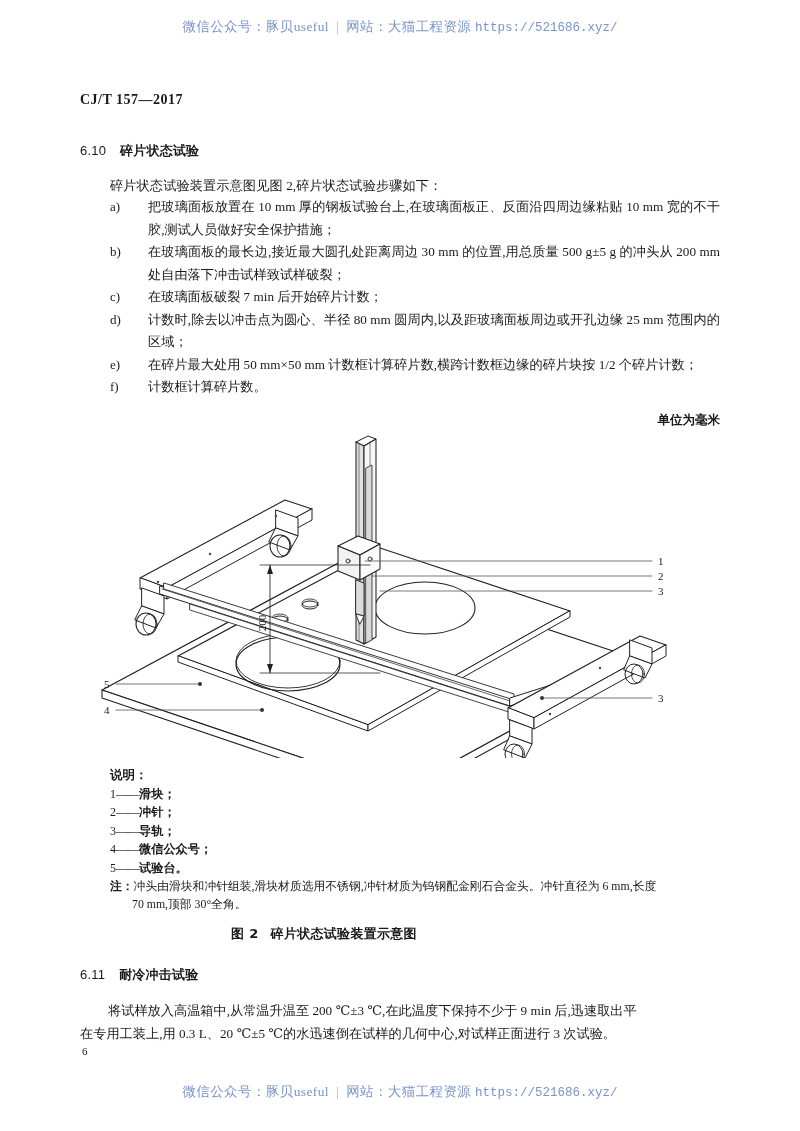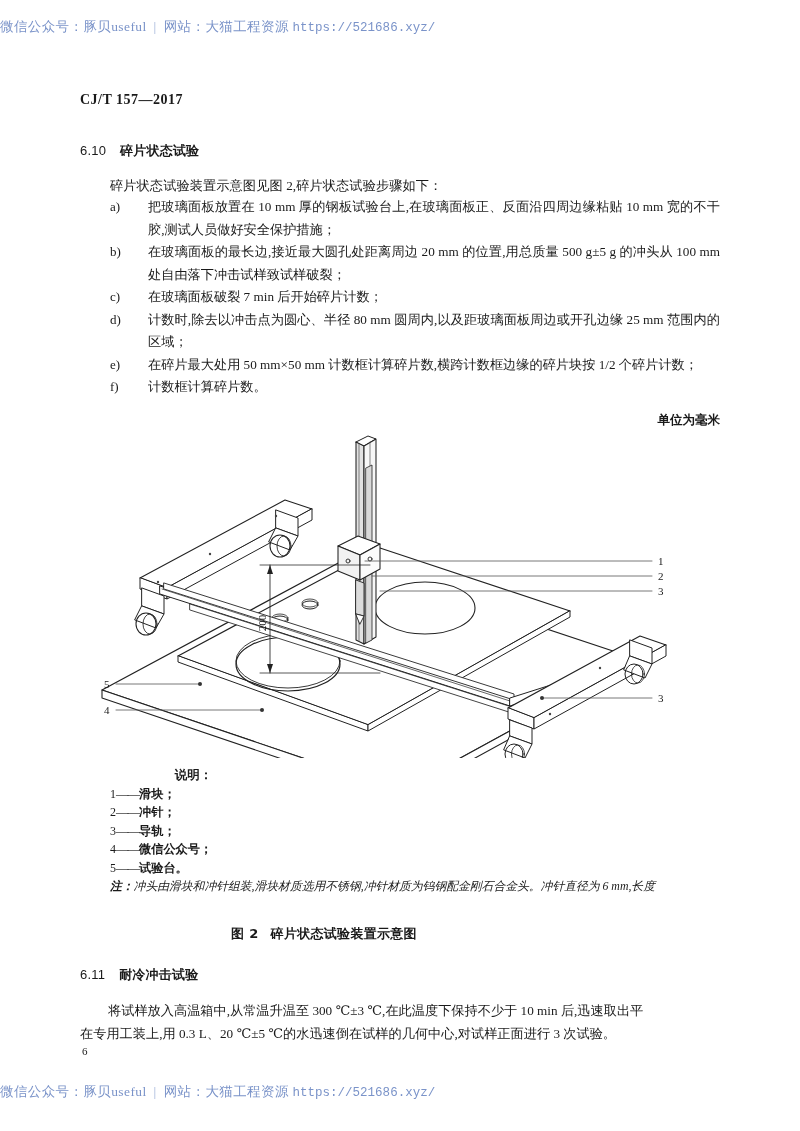--- a/index.html
+++ b/index.html
@@ -16,21 +16,21 @@
     color: #1a1a1a;
     overflow: hidden;
     box-sizing: border-box;
   }
 
   
   .watermark {
     position: absolute;
     left: 0;
     width: 800px;
-    text-align: left;
+    text-align: center;
     font-family: "Liberation Serif", "DejaVu Serif", serif;
     font-size: 13.5px;
     color: #7a93c9;
     letter-spacing: 0.4px;
     white-space: nowrap;
   }
   .watermark .sep {
     color: #9fb2d8;
     padding: 0 7px;
   }
@@ -128,41 +128,40 @@
   .figure-area svg { display: block; }
 
   
   .legend {
     position: absolute;
     left: 110px;
     top: 766px;
     font-size: 12.5px;
     line-height: 18.6px;
   }
-  .legend-title { font-family: "DejaVu Sans", "Liberation Sans", sans-serif; font-weight: bold; font-size: 12.5px; text-align: right;}
+  .legend-title { font-family: "DejaVu Sans", "Liberation Sans", sans-serif; font-weight: bold; font-size: 12.5px;}
   .legend-row { white-space: nowrap; }
   .legend-row .lg-num {
     font-family: "Liberation Serif", "DejaVu Serif", serif;
     font-size: 12px;
   }
   .legend-row .lg-dash { letter-spacing: -1px; }
   .legend-row .lg-label {
     font-family: Liberation Sans, sans-serif;
     font-weight: bold;
     font-size: 12.2px;
   }
 
   .note-block {
     position: absolute;
     left: 110px;
     top: 878px;
     width: 610px;
     font-size: 11.8px;
     line-height: 17.5px;
-    font-style: italic;
   }
   .note-block .note-label {
     font-family: "DejaVu Sans", "Liberation Sans", sans-serif;
     font-weight: bold;
     font-size: 11.8px;
   }
   .note-block .note-body { display: inline; }
   .note-block .note-cont {
     display: block;
     padding-left: 22px;
@@ -224,21 +223,21 @@
 
   <div class="body-text intro">碎片状态试验装置示意图见图 2,碎片状态试验步骤如下：</div>
 
   <div class="steps">
     <div class="step">
       <div class="step-marker">a)</div>
       <div class="step-body">把玻璃面板放置在 10 mm 厚的钢板试验台上,在玻璃面板正、反面沿四周边缘粘贴 10 mm 宽的不干胶,测试人员做好安全保护措施；</div>
     </div>
     <div class="step">
       <div class="step-marker">b)</div>
-      <div class="step-body">在玻璃面板的最长边,接近最大圆孔处距离周边 20 mm 的位置,用总质量 500 g±5 g 的冲头从 100 mm 处自由落下冲击试样致试样破裂；</div>
+      <div class="step-body">在玻璃面板的最长边,接近最大圆孔处距离周边 30 mm 的位置,用总质量 500 g±5 g 的冲头从 200 mm 处自由落下冲击试样致试样破裂；</div>
     </div>
     <div class="step">
       <div class="step-marker">c)</div>
       <div class="step-body">在玻璃面板破裂 7 min 后开始碎片计数；</div>
     </div>
     <div class="step">
       <div class="step-marker">d)</div>
       <div class="step-body">计数时,除去以冲击点为圆心、半径 80 mm 圆周内,以及距玻璃面板周边或开孔边缘 25 mm 范围内的区域；</div>
     </div>
     <div class="step">
@@ -401,32 +400,33 @@
     <div class="legend-row">
       <span class="lg-num">4</span><span class="lg-dash">——</span><span class="lg-label">微信公众号；</span>
     </div>
     <div class="legend-row">
       <span class="lg-num">5</span><span class="lg-dash">——</span><span class="lg-label">试验台。</span>
     </div>
   </div>
 
   <div class="note-block">
     <span class="note-label">注：</span><span class="note-body">冲头由滑块和冲针组装,滑块材质选用不锈钢,冲针材质为钨钢配金刚石合金头。冲针直径为 6 mm,长度</span>
+    <span class="note-cont">70 mm,顶部 30°全角。</span>
   </div>
 
   <div class="figure-caption">
     <span>图 2</span><span class="fc-gap"></span><span>碎片状态试验装置示意图</span>
   </div>
 
   <div class="section-heading" id="sec-611">
     <span class="num">6.11</span><span class="title">耐冷冲击试验</span>
   </div>
 
   <div class="closing">
-    <p class="first-line">将试样放入高温箱中,从常温升温至 300 ℃±3 ℃,在此温度下保持不少于 10 min 后,迅速取出平</p>
+    <p class="first-line">将试样放入高温箱中,从常温升温至 200 ℃±3 ℃,在此温度下保持不少于 9 min 后,迅速取出平</p>
     <p>在专用工装上,用 0.3 L、20 ℃±5 ℃的水迅速倒在试样的几何中心,对试样正面进行 3 次试验。</p>
   </div>
 
   <div class="page-number">6</div>
 
   <div class="watermark watermark-bottom">
     <span>微信公众号：</span><span>豚贝useful</span><span class="sep">|</span><span>网站：</span><span>大猫工程资源</span>&nbsp;<span class="url">https://521686.xyz/</span>
   </div>
 
 </div>

